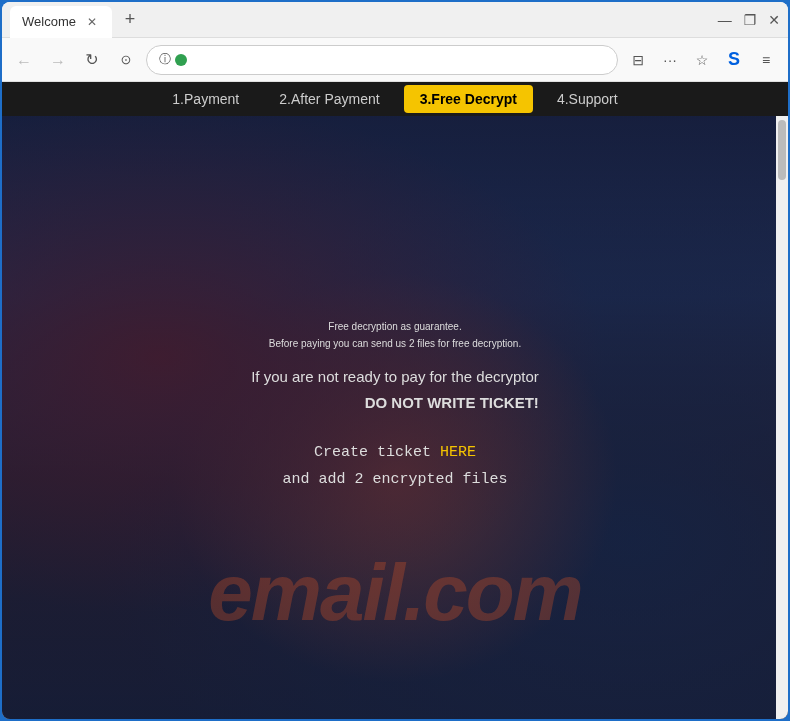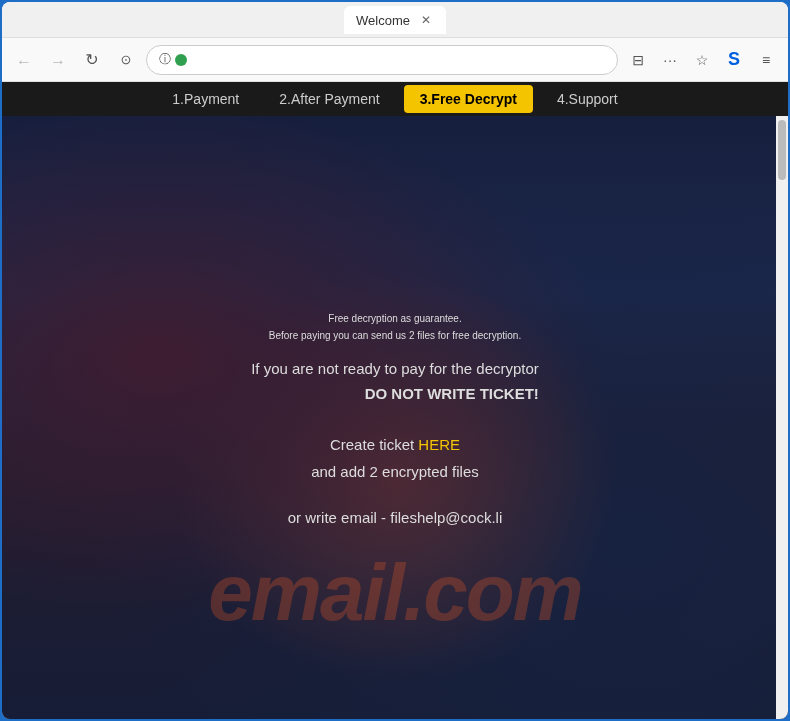--- a/index.html
+++ b/index.html
@@ -24,21 +24,20 @@
     }
 
     .title-bar {
       height: 36px;
       background: #f0f0f0;
       display: flex;
       align-items: center;
       padding: 0 8px;
       border-bottom: 1px solid #ddd;
       gap: 4px;
-      flex-direction: column;
     }
 
     .tab {
       display: flex;
       align-items: center;
       background: #fff;
       border-radius: 6px 6px 0 0;
       padding: 6px 12px;
       font-size: 13px;
       color: #333;
@@ -258,20 +257,21 @@
     .warning-text {
       font-size: 15px;
       color: #ddd;
       margin-bottom: 24px;
       line-height: 1.7;
       text-align: right;
     }
 
     .ticket-section {
       margin-bottom: 24px;
+      font-family: Liberation Mono, monospace;
     }
 
     .ticket-line {
       font-size: 15px;
       color: #ddd;
       line-height: 1.8;
     }
 
     .ticket-link {
       color: #f5c400;
@@ -417,21 +417,20 @@
           <strong>DO NOT WRITE TICKET!</strong>
         </div>
 
         <div class="ticket-section">
           <div class="ticket-line">
             <span>Create ticket </span><a class="ticket-link">HERE</a>
           </div>
           <div class="ticket-line">and add 2 encrypted files</div>
         </div>
 
-        <div class="email-line">or write email - fileshelp@cock.li</div>
       </div>
 
       <div class="scrollbar">
         <div class="scrollbar-thumb"></div>
       </div>
     </div>
   </div>
 </div>
 
 </body></html>

